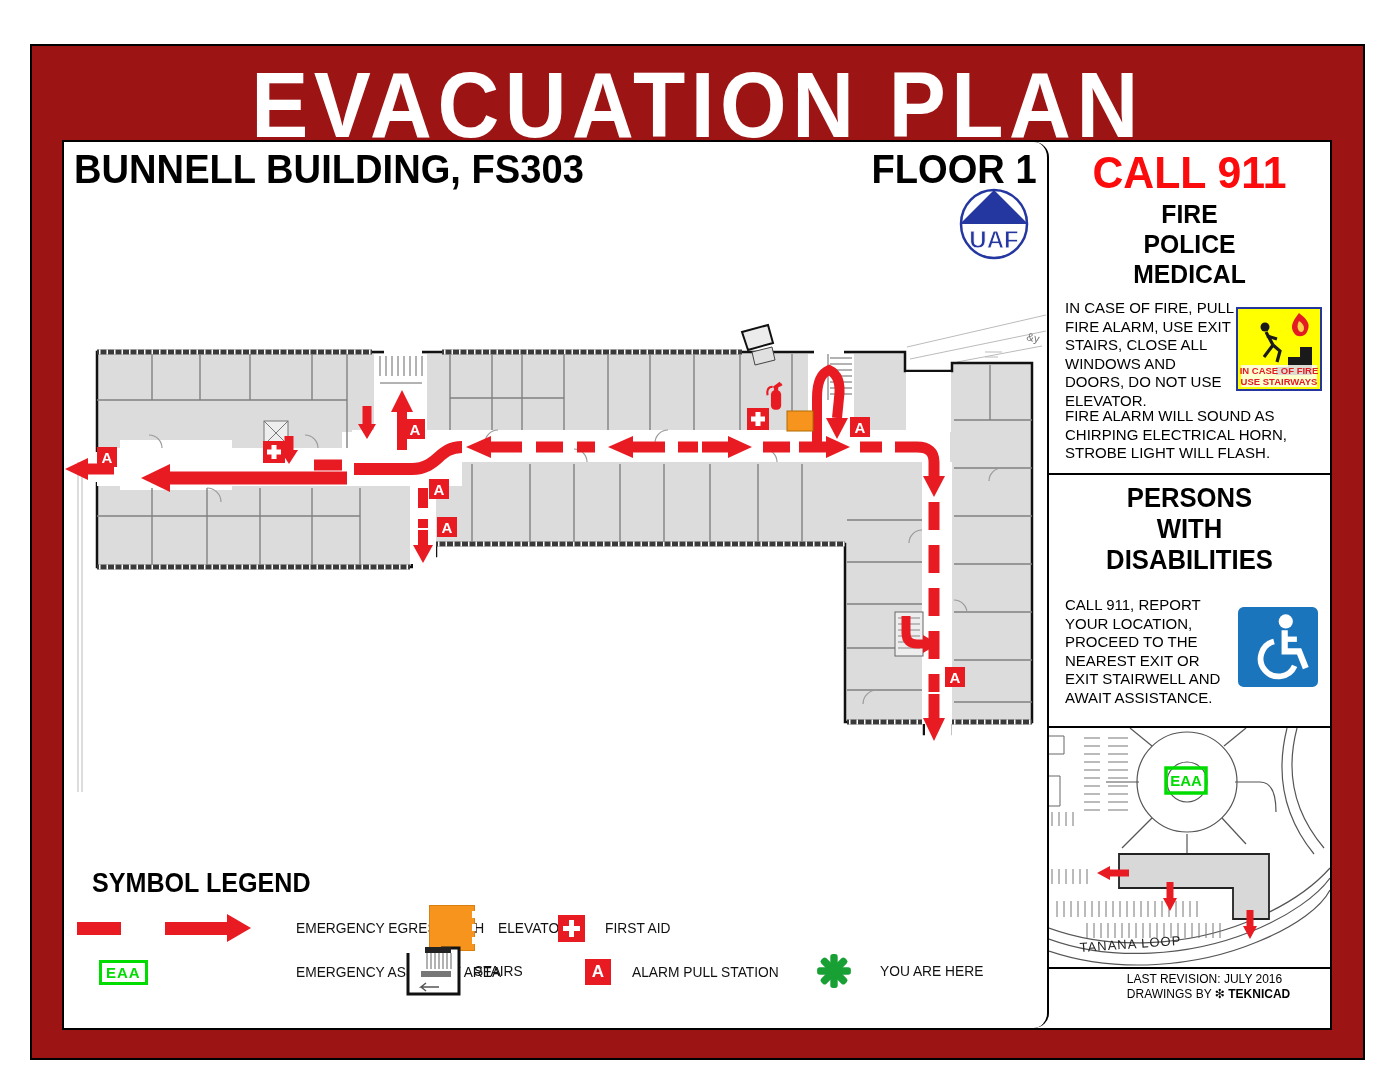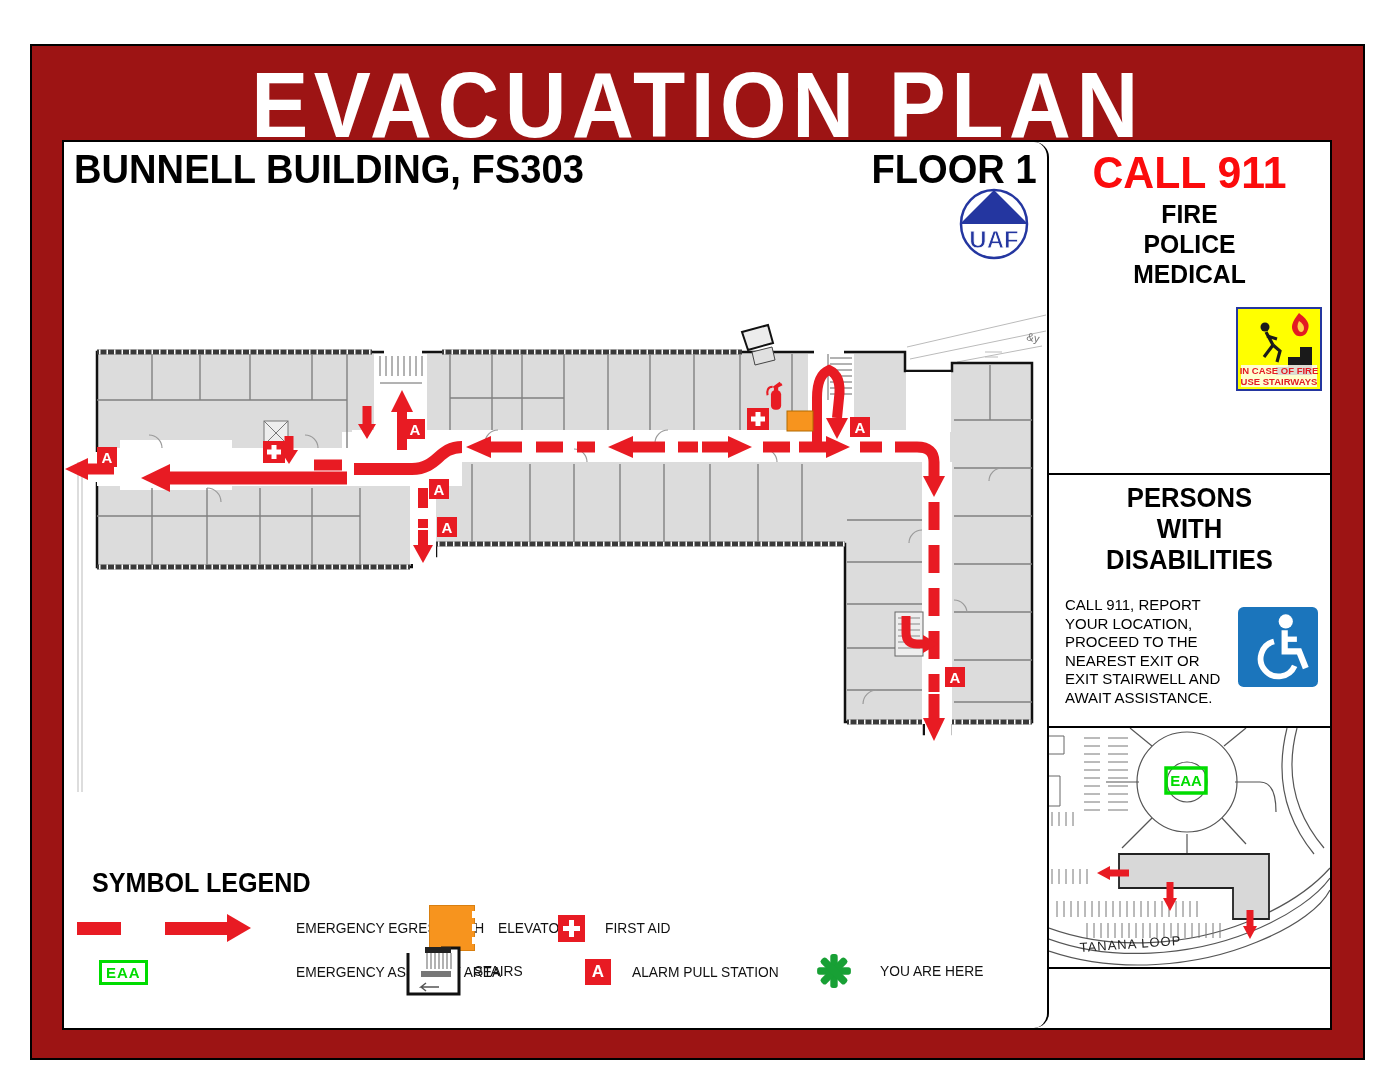--- a/index.html
+++ b/index.html
@@ -403,38 +403,40 @@
       </div>
     </div>
 
     <div id="sidebar" class="abs">
 
       <div class="section" id="sec-call">
         <div id="call-911">CALL 911</div>
         <div class="svc-line">FIRE</div>
         <div class="svc-line">POLICE</div>
         <div class="svc-line">MEDICAL</div>
+        <div class="abs para" id="fire-para">IN CASE OF FIRE, PULL FIRE ALARM, USE EXIT STAIRS, CLOSE ALL WINDOWS AND DOORS, DO NOT USE ELEVATOR.</div>
 
         <svg class="abs" style="right:8px;top:160px;" width="86" height="84" viewBox="0 0 86 84">
           <rect x="1" y="1" width="84" height="82" fill="#FFFF00" stroke="#2436A0" stroke-width="2"></rect>
           <path d="M40,60 h12 v-10 h12 v-10 h12 v28 h-36 z" fill="#1a1a1a"></path>
           <circle cx="29" cy="20" r="4.5" fill="#1a1a1a"></circle>
           <g stroke="#1a1a1a" stroke-width="3.2" fill="none">
             <path d="M30,25 L37,38"></path>
               <path d="M37,38 L28,50"></path>
               <path d="M37,38 L44,44 L41,55"></path>
               <path d="M31,29 L41,32"></path>
           </g>
           <path d="M63,6 C56,15 54,20 58,26 C60,30 68,31 71,25 C76,16 69,11 63,6 Z" fill="#E31B23"></path>
           <path d="M63,14 C61,18 61,21 63,24 C65,26 68,25 68,21 C68,18 66,16 63,14 Z" fill="#FFD24A"></path>
           <rect x="5" y="58" width="76" height="22" fill="#fffef2" opacity="0.85"></rect>
           <text x="43" y="67" text-anchor="middle" class="sign-text">IN CASE OF FIRE</text>
           <text x="43" y="78" text-anchor="middle" class="sign-text">USE STAIRWAYS</text>
         </svg>
 
+        <div class="abs para" id="alarm-para">FIRE ALARM WILL SOUND AS CHIRPING ELECTRICAL HORN, STROBE LIGHT WILL FLASH.</div>
       </div>
 
       <div class="section" id="sec-ada">
         <div id="ada-title">
           <div>PERSONS</div>
           <div>WITH</div>
           <div>DISABILITIES</div>
         </div>
         <div class="abs para" id="ada-para">CALL 911, REPORT YOUR LOCATION, PROCEED TO THE NEAREST EXIT OR EXIT STAIRWELL AND AWAIT ASSISTANCE.</div>
 
@@ -493,16 +495,26 @@
           </g>
 
           <g>
             <rect x="1164" y="792" width="40" height="25" fill="none" stroke="#00DC00" stroke-width="3.5"></rect>
             <text x="1184" y="810" text-anchor="middle" class="site-eaa-text">EAA</text>
           </g>
           <text x="1078" y="976" class="street-text" transform="rotate(-4 1078 976)">TANANA LOOP</text>
         </svg>
       </div>
 
+      <div class="section" id="sec-rev">
+        <div class="abs" id="rev-block">
+          <div>LAST REVISION: JULY 2016</div>
+          <div>
+            <span>DRAWINGS BY</span>
+            <span>❇</span>
+            <b>TEKNICAD</b>
+          </div>
+        </div>
+      </div>
 
     </div>
   </div>
 </div>
 
 </body></html>

